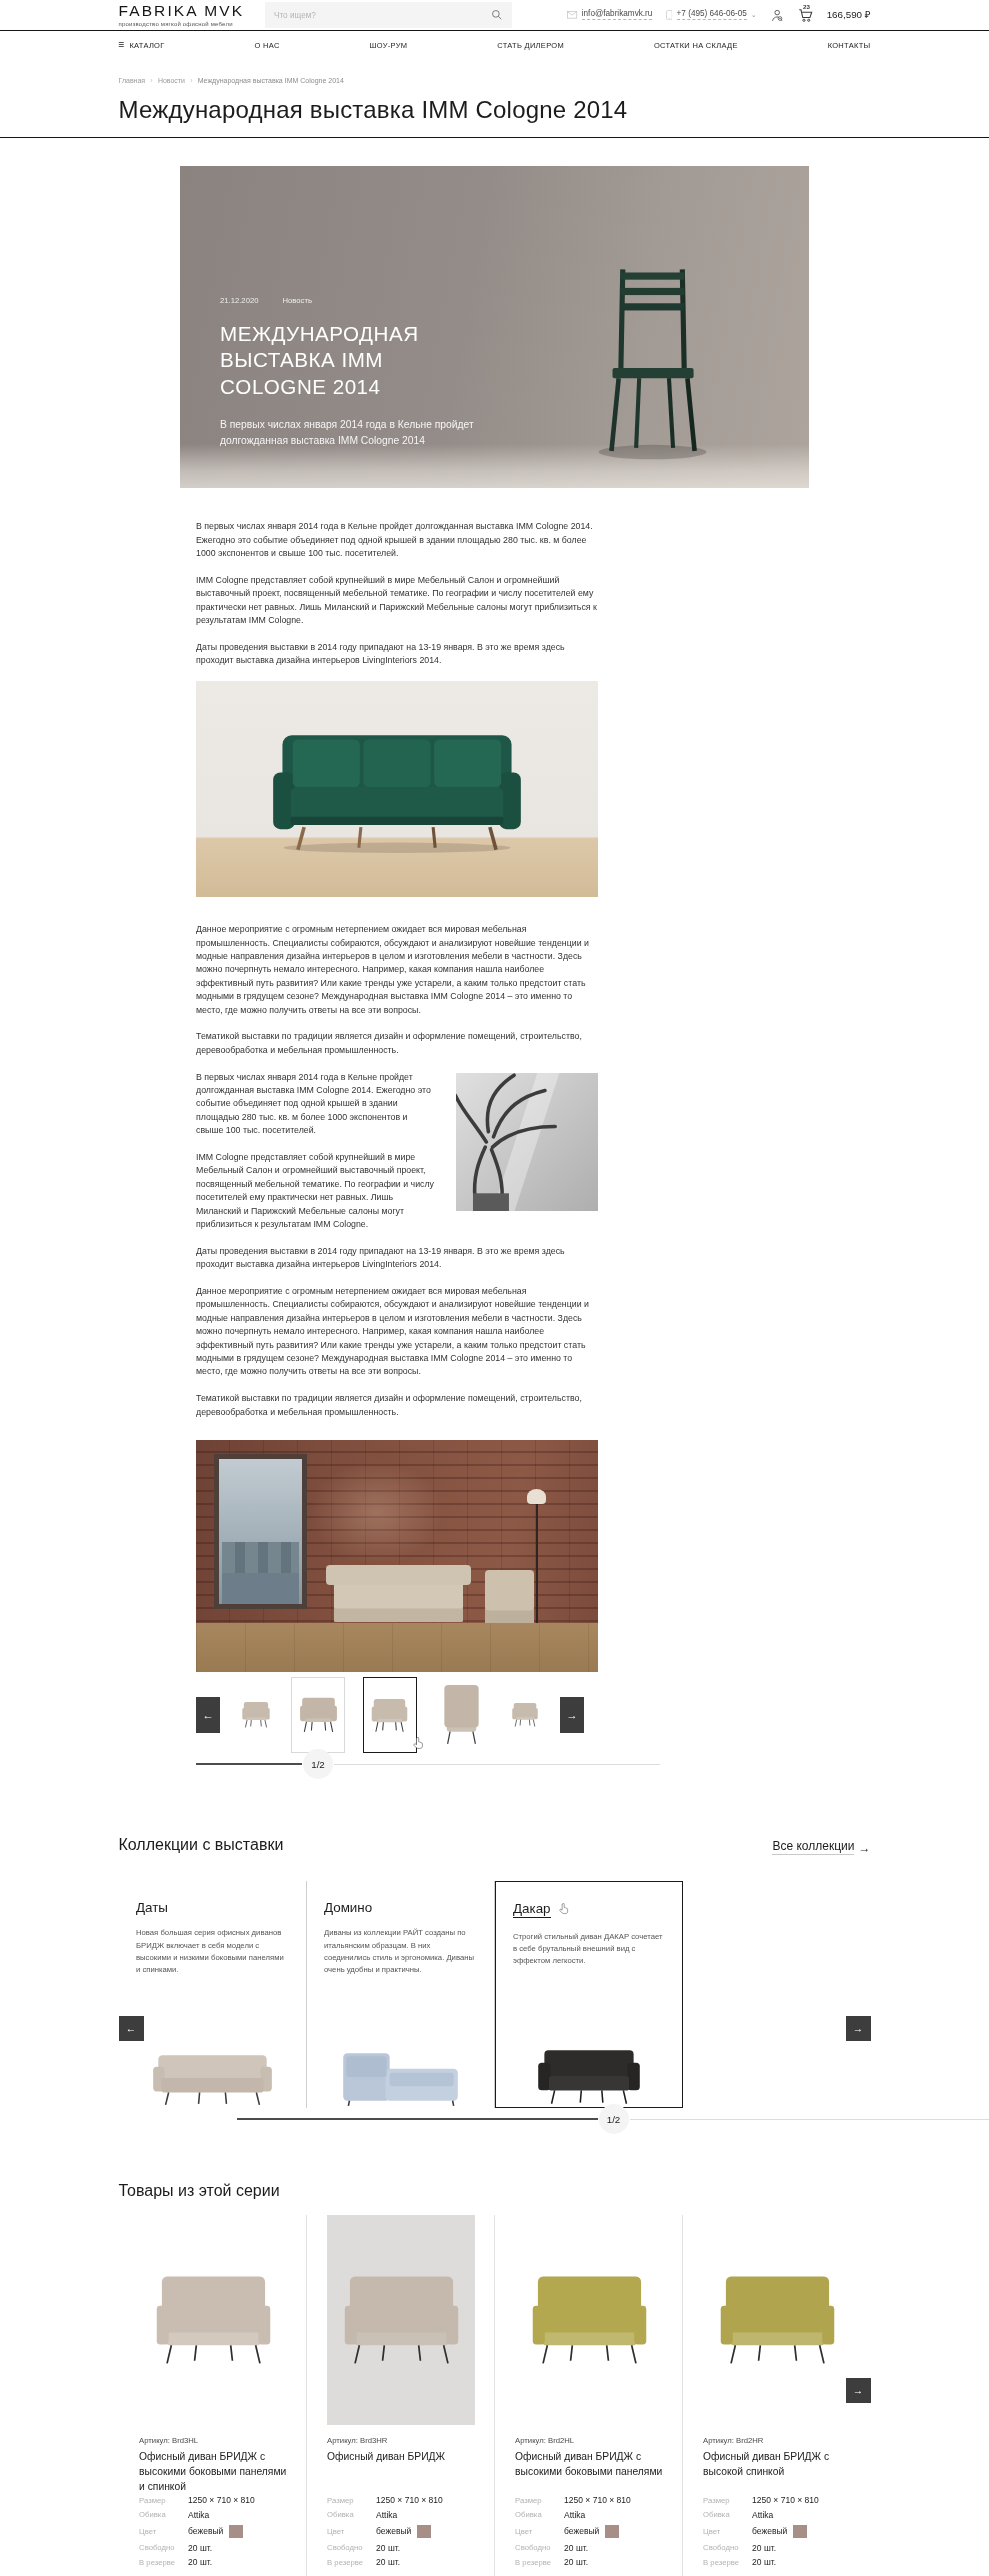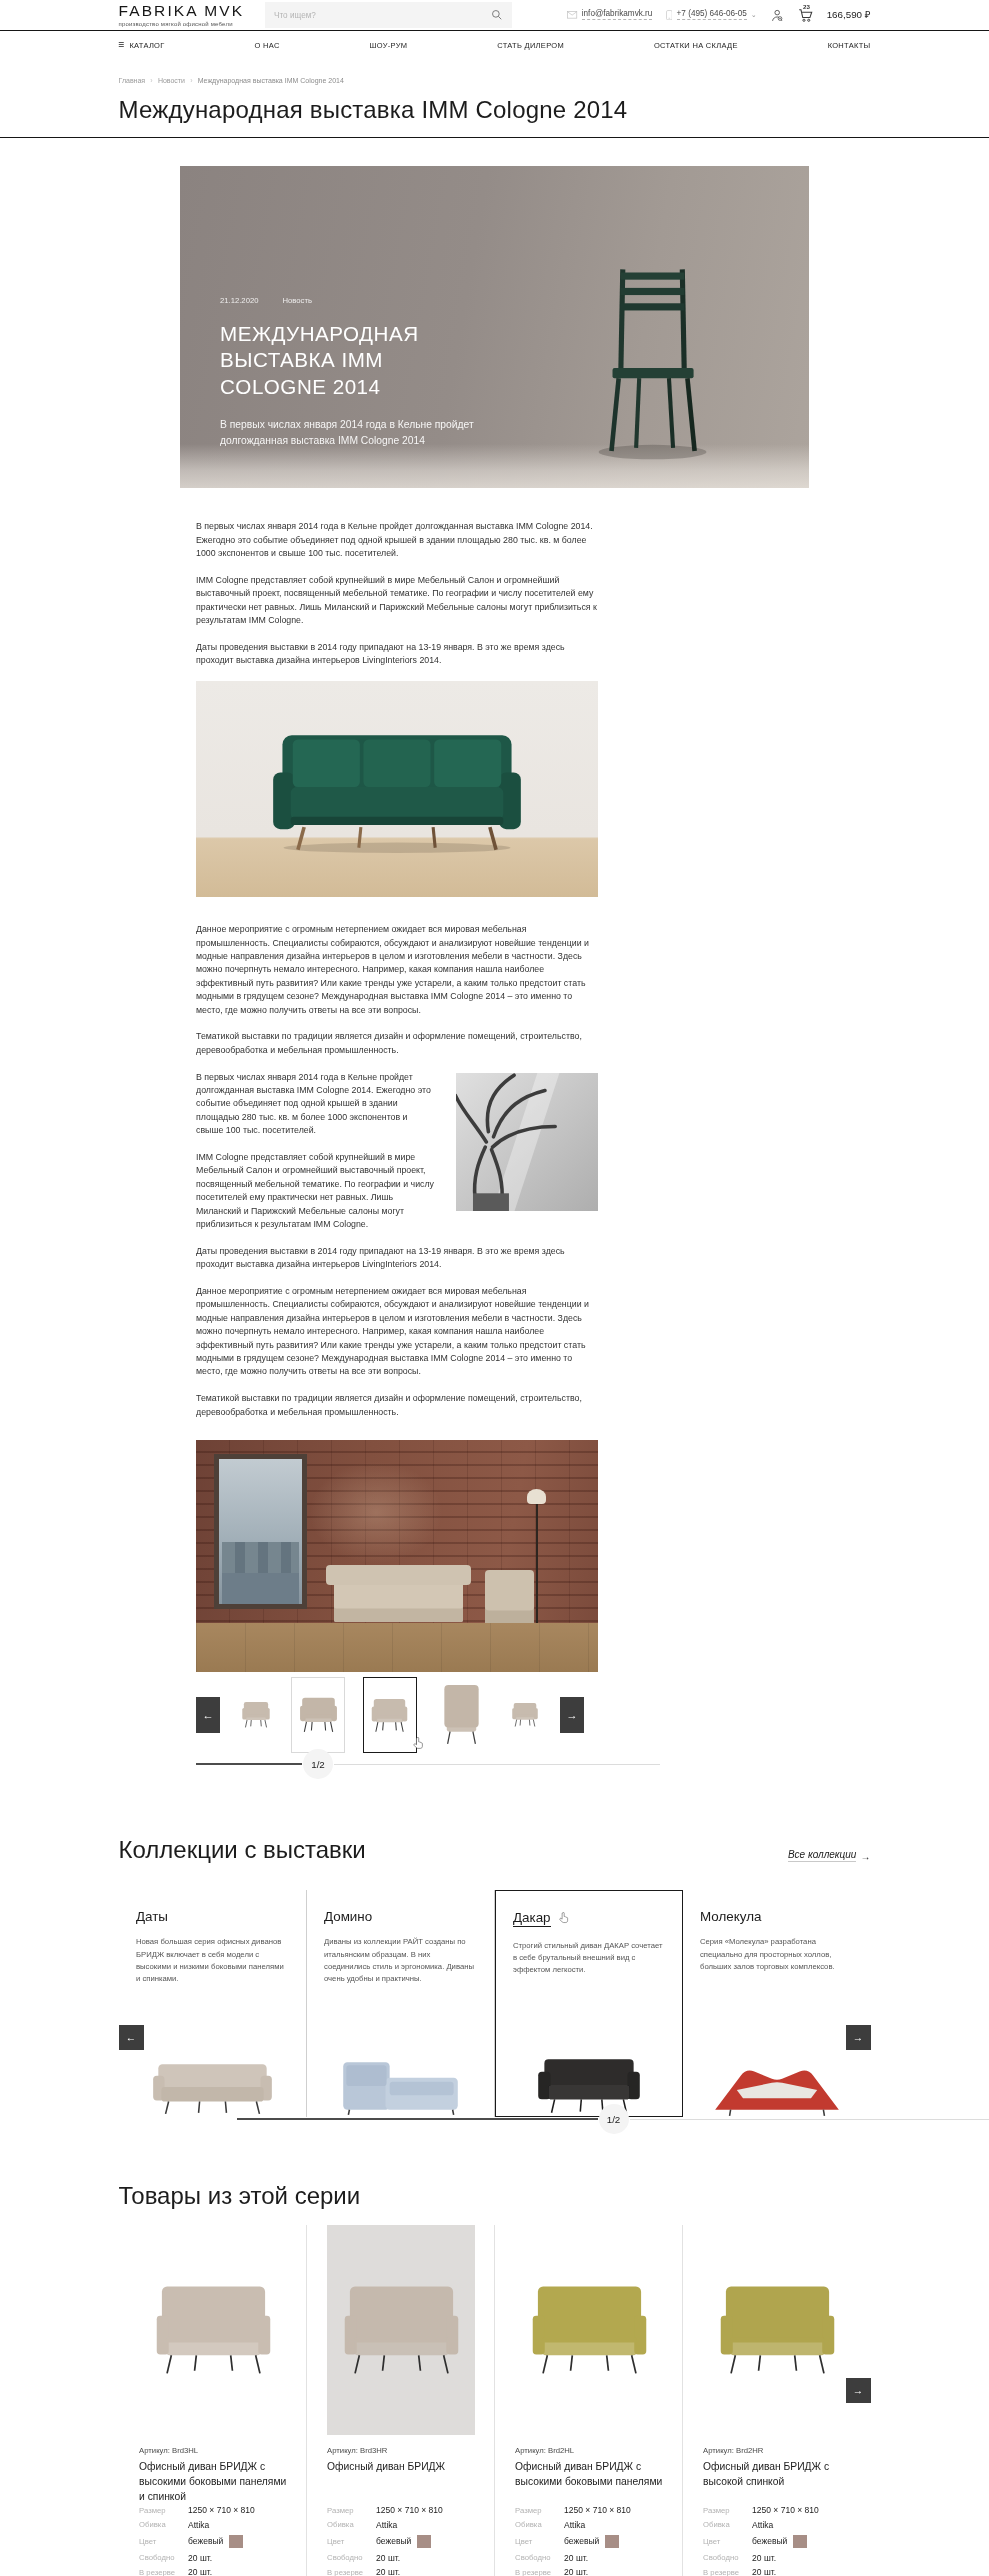--- a/index.html
+++ b/index.html
@@ -93,22 +93,22 @@
   .cursor-hand { position:absolute; z-index:5; }
   .cur-1 { left:412px; top:1249px; }
   .pagination { position:absolute; display:flex; align-items:center; }
   .pag-line { position:relative; height:0.5px; background:#dcdcdc; flex:1; }
   .pag-done { position:absolute; left:0; top:-1px; height:2.1px; background:#4c4c4c; }
   .pag-circle { width:30px; height:30px; border-radius:50%; background:#f4f4f4; display:flex; align-items:center; justify-content:center; font-size:9.8px; color:#1c1c1c; flex:none; margin:0 1px; }
   .pag-carousel { left:196px; top:1261px; width:464px; }
 
   
   .section-head { display:flex; align-items:baseline; justify-content:space-between; }
-  .section-title { font-size:24px; font-weight:300; color:#1c1c1c; }
-  .section-link { font-size:10px; color:#1c1c1c; display:flex; gap:4.1px; align-items:flex-end; cursor:pointer;font-style:italic; }
+  .section-title { font-size:16px; font-weight:300; color:#1c1c1c; }
+  .section-link { font-size:12px; color:#1c1c1c; display:flex; gap:4.1px; align-items:flex-end; cursor:pointer; }
   .section-link .lbl { border-bottom:0.5px solid #c9c9c9; padding-bottom:1px; }
 
   
   .collections-zone { height:379px; }
   .collections-zone .section-head { padding-top:39px; }
   .col-cards { position:relative; margin-top:26px; height:227px; }
   .col-grid { display:grid; grid-template-columns:188px 188px 188px 188px; height:100%; }
   .col-card { position:relative; padding:18.5px 17.5px 0; border-right:0.5px solid #cfcfcf; }
   .col-card:last-child { border-right:none; }
   .col-card.boxed { border:0.5px solid #1a1a1a; }
@@ -474,34 +474,20 @@
               <rect x="36" y="60" width="158" height="28" rx="6" fill="#3a3though8" fill-opacity="1"></rect>
               <rect x="36" y="60" width="158" height="28" rx="6" fill="#383635"></rect>
               <line x1="48" y1="88" x2="42" y2="114" stroke="#1c1c1c" stroke-width="3"></line>
               <line x1="182" y1="88" x2="188" y2="114" stroke="#1c1c1c" stroke-width="3"></line>
               <line x1="100" y1="88" x2="98" y2="112" stroke="#1c1c1c" stroke-width="3"></line>
               <line x1="140" y1="88" x2="142" y2="112" stroke="#1c1c1c" stroke-width="3"></line>
             </svg>
           </div>
         </div>
 
-        <div class="col-card">
-          <div class="col-title">
-              <span>Молекула</span>
-            </div>
-          <div class="col-text">Серия «Молекула» разработана специально для просторных холлов, больших залов торговых комплексов.</div>
-          <div class="col-img">
-            <svg width="134" height="57" viewBox="0 0 260 110">
-              <path d="M10 96 L60 30 Q70 16 86 22 L120 36 Q130 40 140 36 L174 22 Q190 16 200 30 L250 96 Z" fill="#c23a2f"></path>
-              <path d="M52 58 L120 44 Q130 42 140 44 L208 58 L196 74 L64 74 Z" fill="#e9e6e1"></path>
-              <line x1="40" y1="96" x2="38" y2="108" stroke="#3a3a3a" stroke-width="3"></line>
-              <line x1="220" y1="96" x2="222" y2="108" stroke="#3a3a3a" stroke-width="3"></line>
-            </svg>
-          </div>
-        </div>
       </div>
       <div class="edge-arrow ea-left">
           <span>←</span>
         </div>
       <div class="edge-arrow ea-right">
           <span>→</span>
         </div>
     </div>
 
     <div class="pagination pag-collections">

